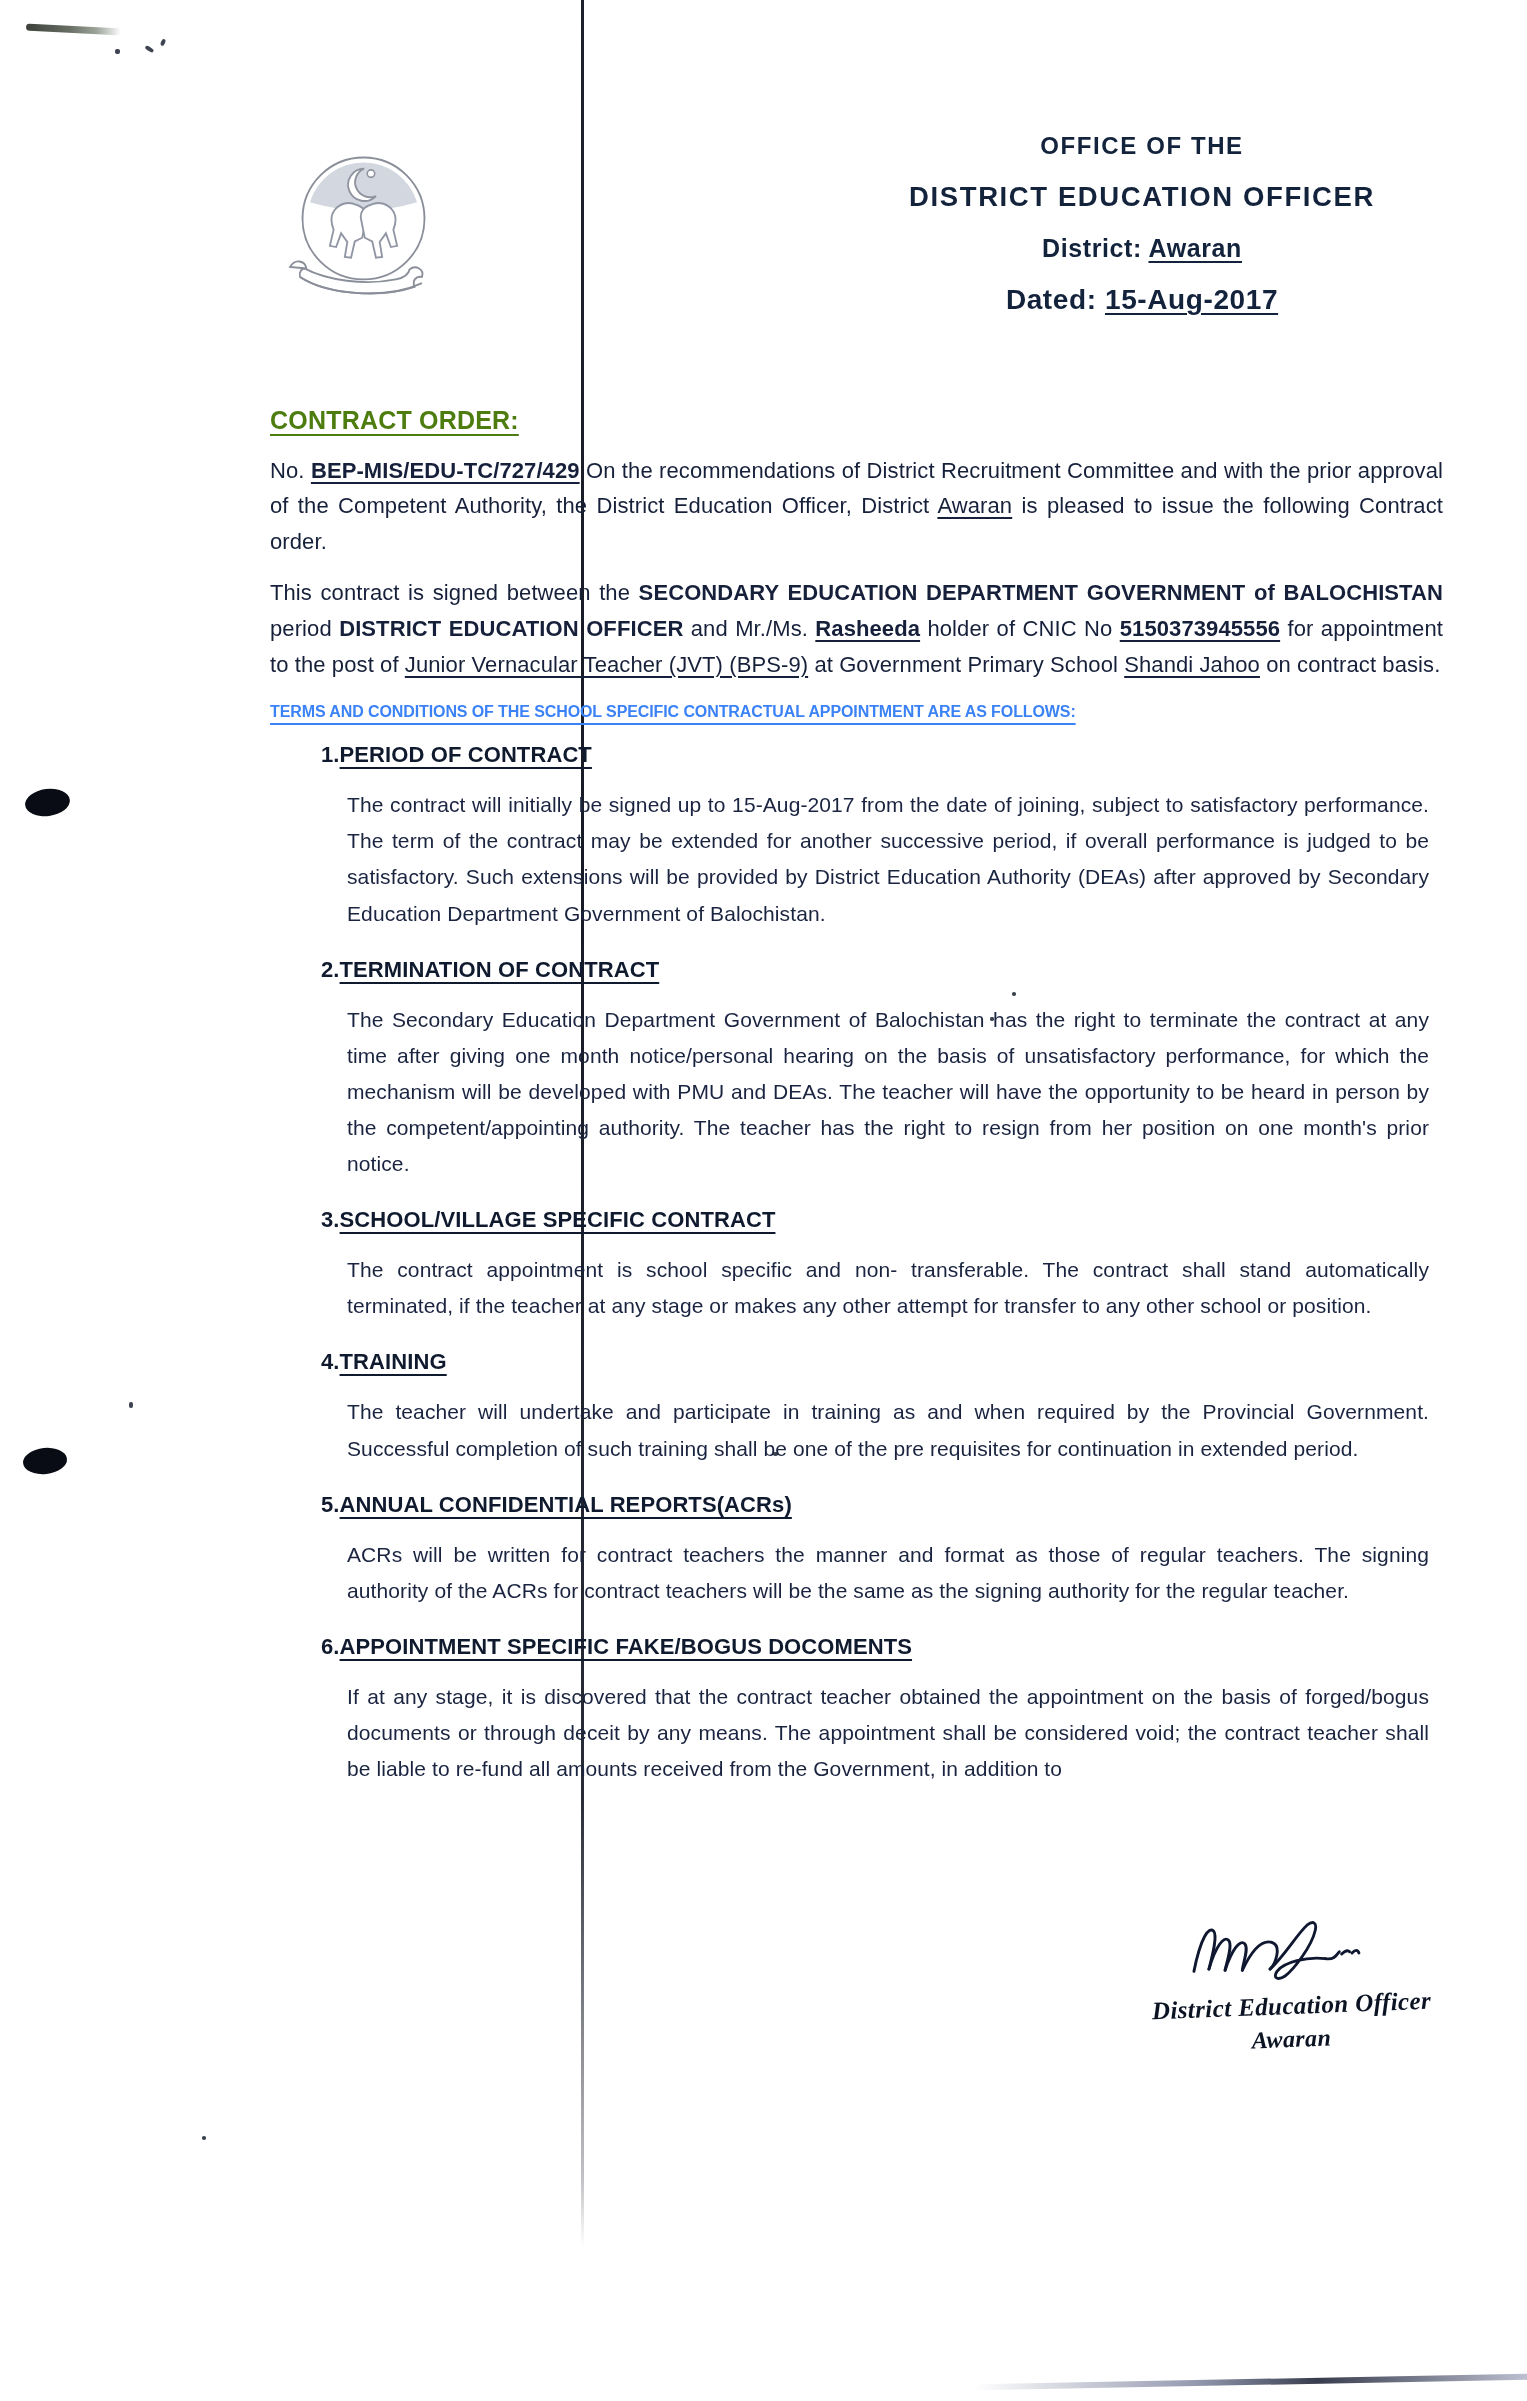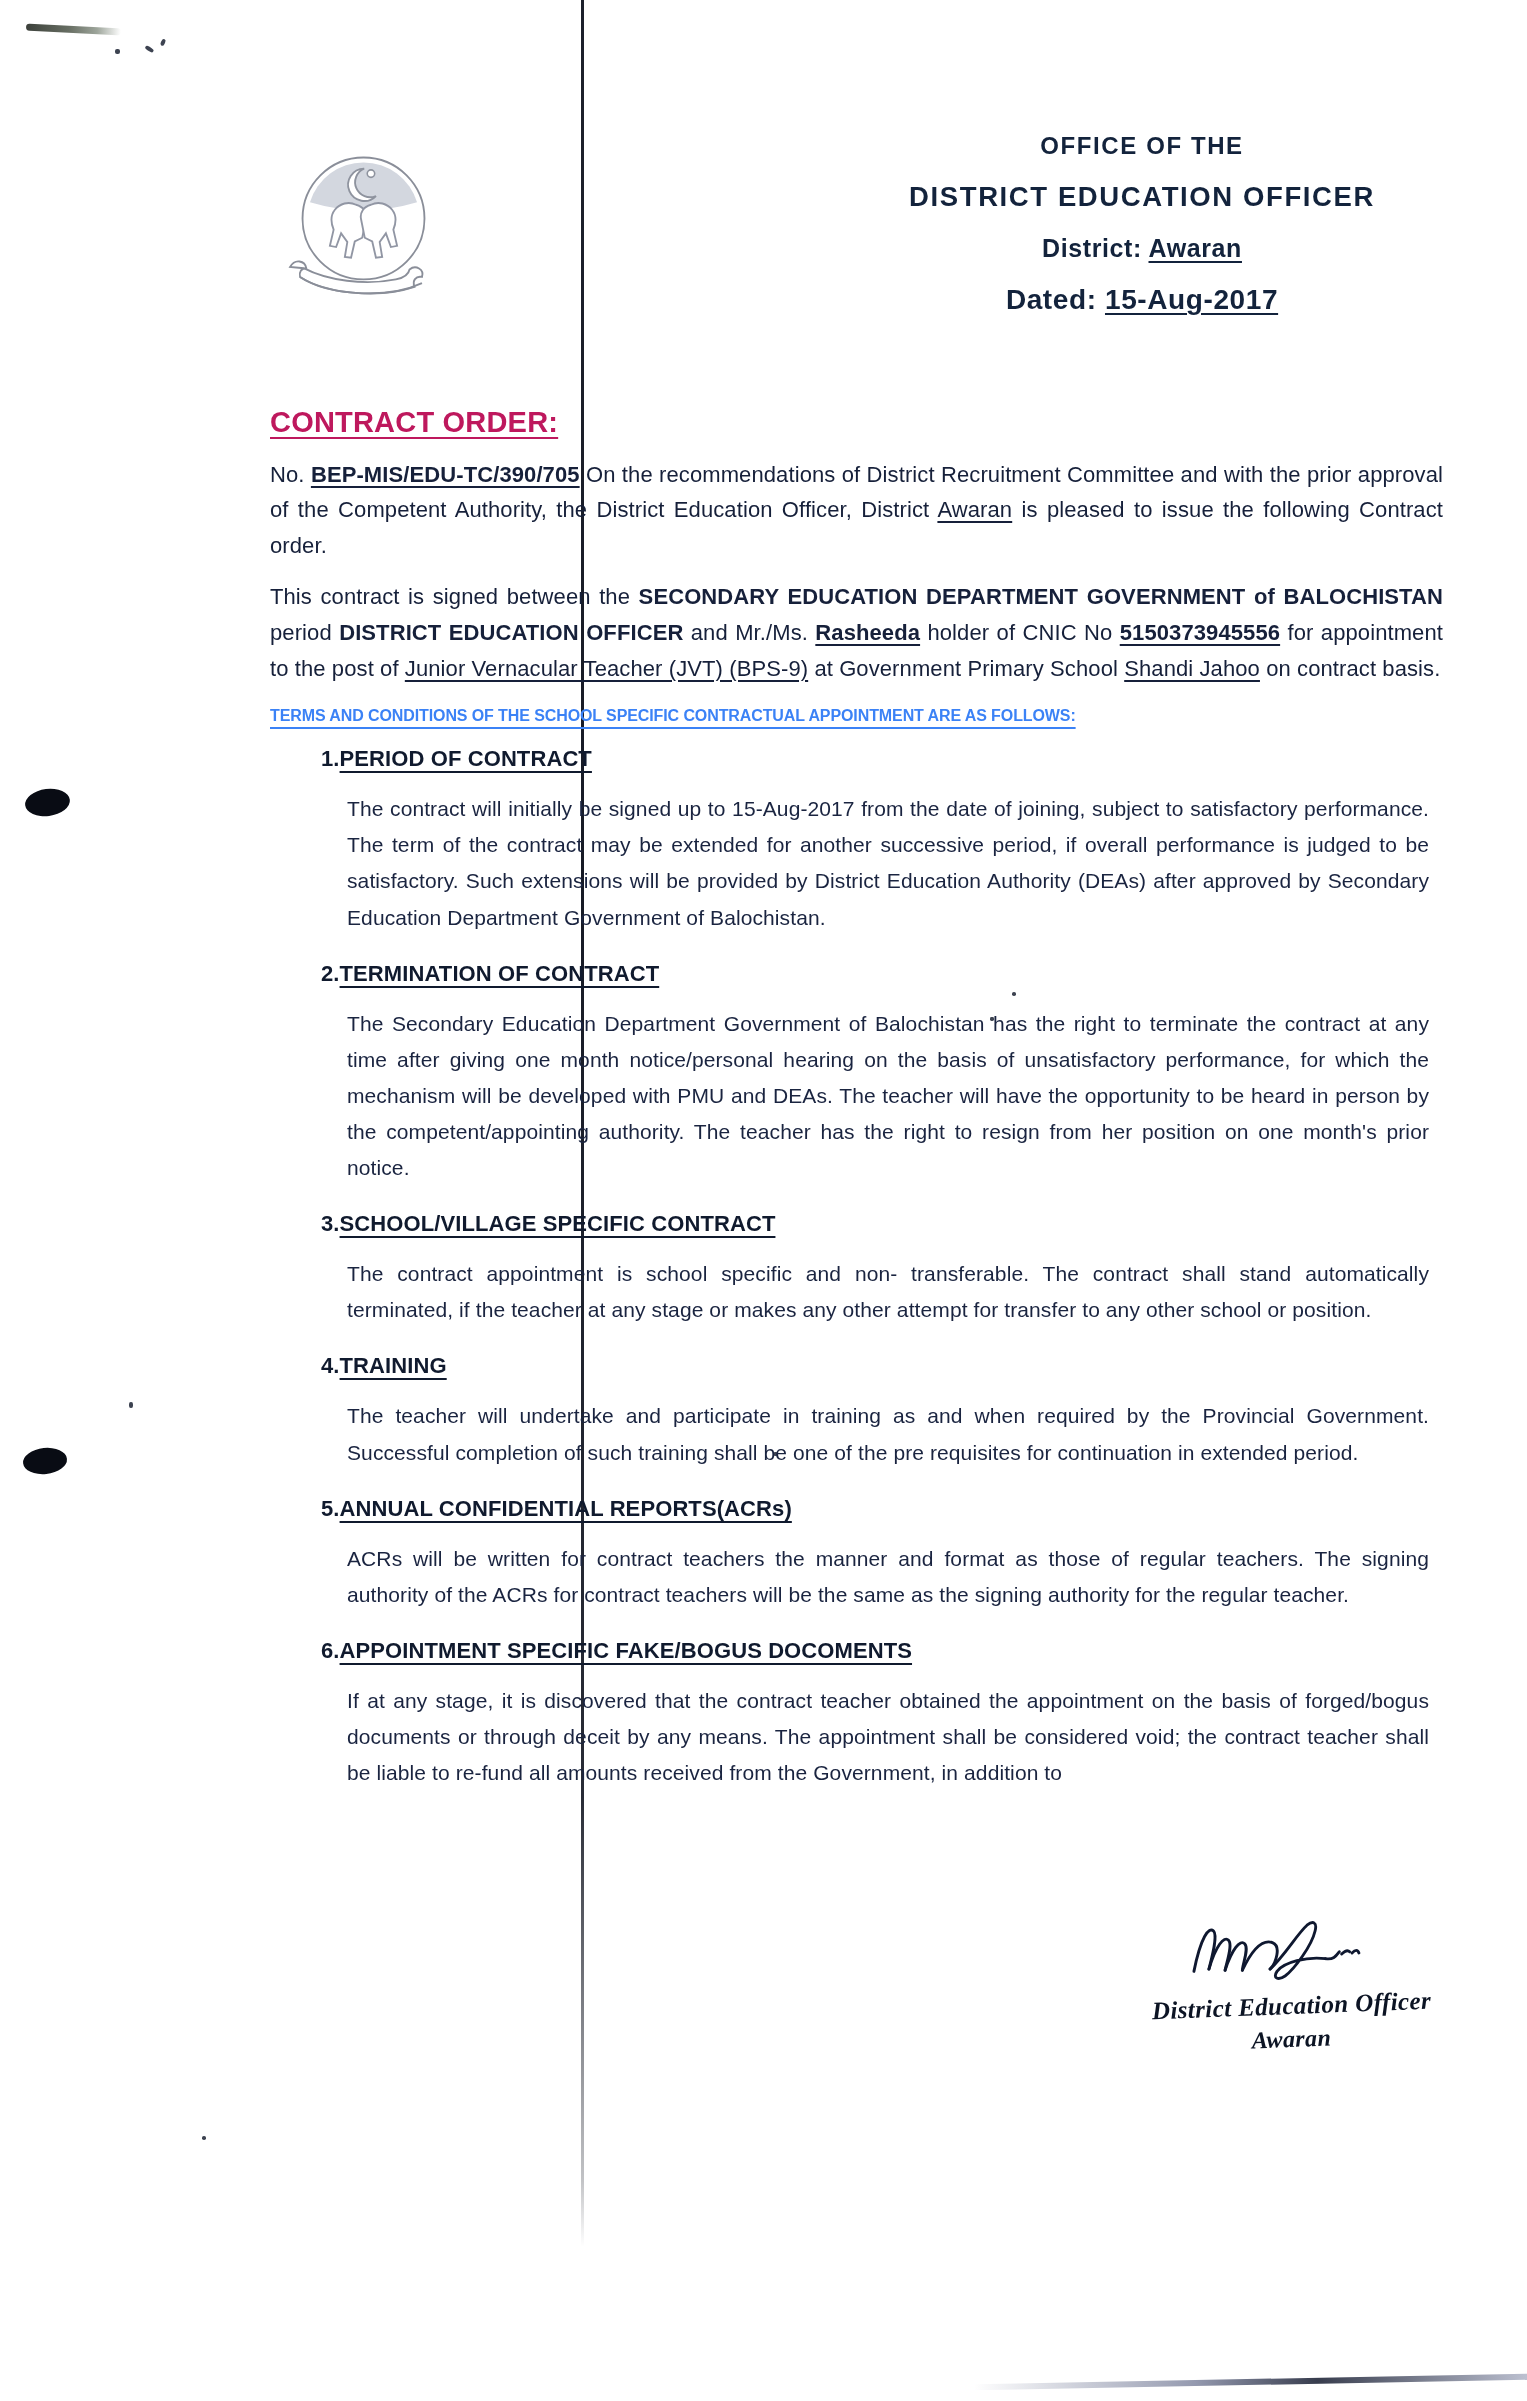--- a/index.html
+++ b/index.html
@@ -98,24 +98,24 @@
   .u { text-decoration: underline; text-underline-offset: 4.4px; text-decoration-thickness: 1.9px; }
 
   
   .doc-body {
     position: absolute;
     left: 270px;
     top: 406px;
     width: 1173px;
   }
   .sec-title {
-    font-size: 29px;
+    font-size: 25px;
     font-weight: bold;
     letter-spacing: 0.2px;
-    color: #be185d;
+    color: #4d7c0f;
     text-decoration: underline;
     text-underline-offset: 5px;
     text-decoration-thickness: 1.9px;
     margin: 0 0 17.5px 0;
     display: inline-block;
   }
   .para {
     font-size: 22px;
     line-height: 1.62;
     text-align: justify;
@@ -270,21 +270,21 @@
       <span class="u">15-Aug-2017</span>
     </div>
   </div>
 
   <div class="doc-body">
 
     <div class="sec-title">CONTRACT ORDER:</div>
 
     <p class="para">
       <span>No.</span>
-      <span class="ul">BEP-MIS/EDU-TC/390/705</span>
+      <span class="ul">BEP-MIS/EDU-TC/727/429</span>
       <span>On the recommendations of District Recruitment Committee and with the prior approval of the Competent Authority, the District Education Officer, District</span>
       <span class="ul-thin">Awaran</span>
       <span>is pleased to issue the following Contract order.</span>
     </p>
 
     <p class="para">
       <span>This contract is signed between the</span>
       <b>SECONDARY EDUCATION DEPARTMENT GOVERNMENT of BALOCHISTAN</b>
       <span>period</span>
       <b>DISTRICT EDUCATION OFFICER</b>

